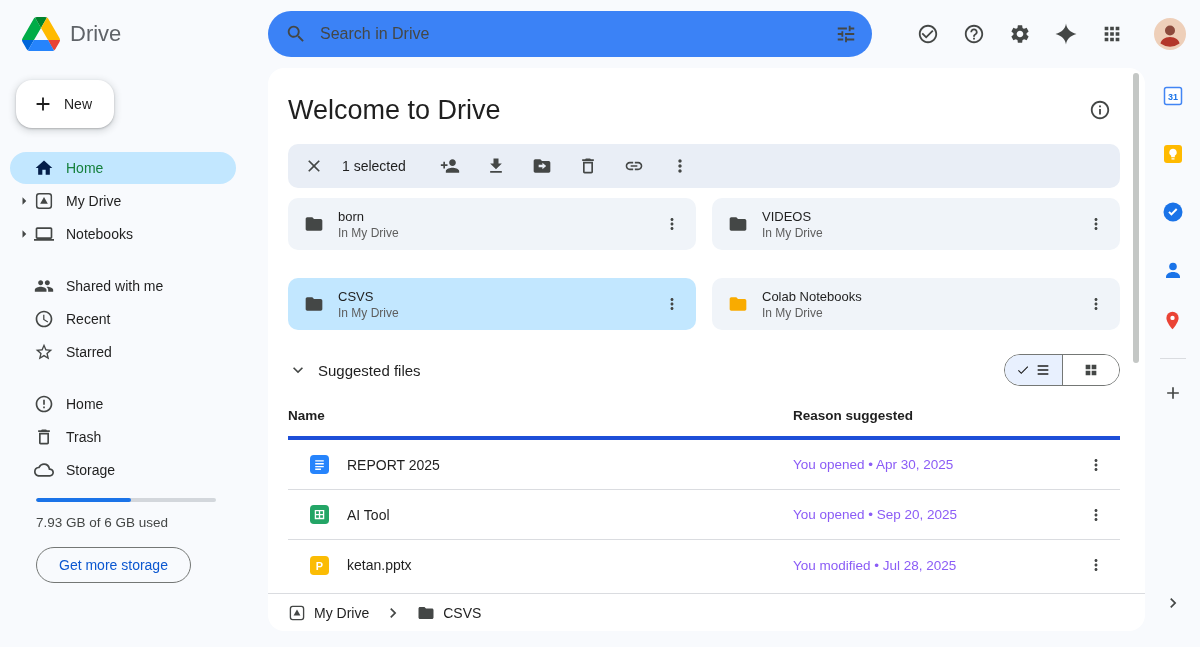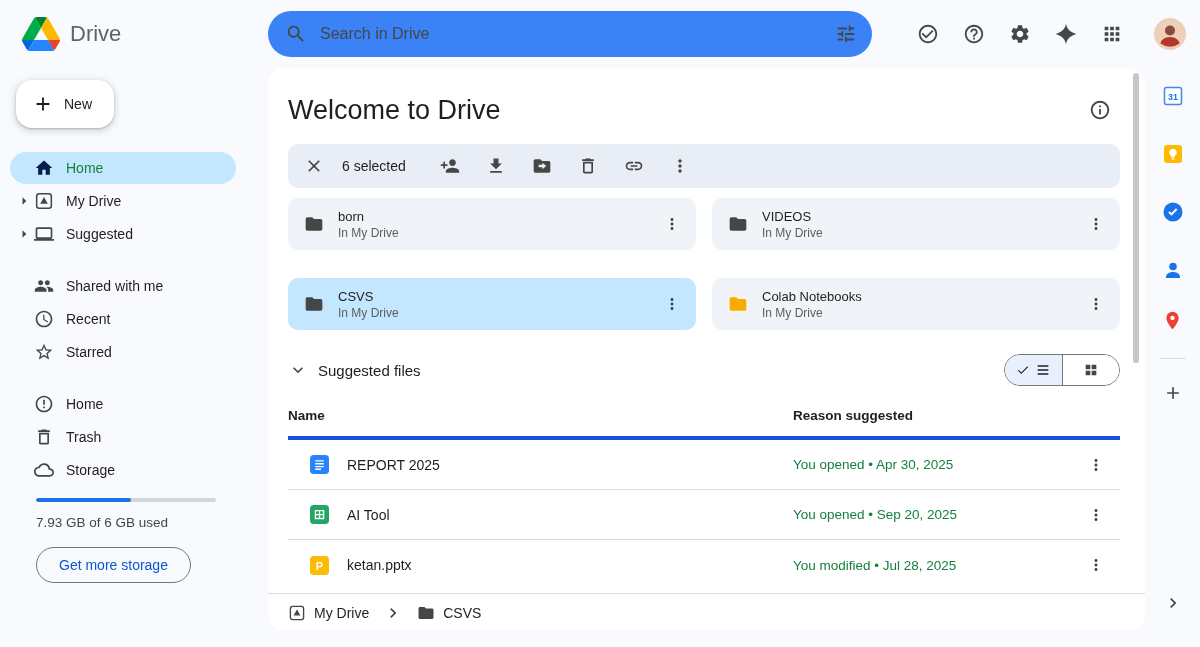--- a/index.html
+++ b/index.html
@@ -73,21 +73,21 @@
   .vt-seg + .vt-seg { border-left:1px solid #747775; }
   .vt-seg.active { background:#e8f0fe; color:#1f1f1f; }
 
   .ftable { margin-top:8px; }
   .ft-head { display:flex; align-items:center; height:46px; border-bottom:4px solid #1d4ed8; }
   .ft-head .col-name { font-size:13.5px; font-weight:600; color:#1f1f1f; padding-left:0; }
   .ft-head .col-reason { font-size:13.5px; font-weight:600; color:#1f1f1f; }
   .ft-row { display:flex; align-items:center; height:50px; border-bottom:1px solid #dadce0; cursor:pointer; }
   .ft-row:last-child { border-bottom:none; }
   .col-name { flex:0 0 505px; display:flex; align-items:center; gap:18px; padding-left:22px; font-size:14px; font-weight:500; color:#1f1f1f; }
-  .col-reason { flex:1; font-size:13.5px; color:#15803d; }
+  .col-reason { flex:1; font-size:13.5px; color:#8b5cf6; }
   .row-more { flex:0 0 48px; display:flex; justify-content:center; }
   .ficon { width:19px; height:19px; flex:0 0 19px; }
   .ficon svg { width:19px; height:19px; display:block; }
 
   .move-footer { flex:0 0 38px; border-top:1px solid #dadce0; display:flex; align-items:center; padding:0 20px; gap:8px; }
   .crumb { display:flex; align-items:center; gap:8px; font-size:14px; font-weight:500; color:#1f1f1f; cursor:pointer; }
   .crumb-ic { color:#444746; display:flex; }
   .crumb-sep { color:#444746; display:flex; margin:0 6px; }
 
   .scroll-thumb { position:absolute; top:5px; right:6px; width:6px; height:290px; border-radius:3px; background:#c4c7c5; cursor:pointer; }
@@ -224,21 +224,21 @@
           <span class="twisty">
               <svg viewBox="0 0 24 24" width="18" height="18">
                 <path d="M10 17l5-5-5-5v10z" fill="currentColor"></path>
               </svg>
             </span>
           <span class="nav-ic">
               <svg viewBox="0 0 24 24">
                 <path d="M20 18c1.1 0 1.99-.9 1.99-2L22 6c0-1.1-.9-2-2-2H4c-1.1 0-2 .9-2 2v10c0 1.1.9 2 2 2H0v2h24v-2h-4zM4 6h16v10H4V6z" fill="currentColor"></path>
               </svg>
             </span>
-          <span class="nav-label">Suggested</span>
+          <span class="nav-label">Notebooks</span>
         </div>
 
         <div class="nav-gap"></div>
 
         <div class="nav-item">
           <span class="twisty"></span>
           <span class="nav-ic">
               <svg viewBox="0 0 24 24">
                 <path d="M16 11c1.66 0 2.99-1.34 2.99-3S17.66 5 16 5c-1.66 0-3 1.34-3 3s1.34 3 3 3zm-8 0c1.66 0 2.99-1.34 2.99-3S9.66 5 8 5C6.34 5 5 6.34 5 8s1.34 3 3 3zm0 2c-2.33 0-7 1.17-7 3.5V19h14v-2.5c0-2.33-4.67-3.5-7-3.5zm8 0c-.29 0-.62.02-.97.05 1.16.84 1.97 1.97 1.97 3.45V19h6v-2.5c0-2.33-4.67-3.5-7-3.5z" fill="currentColor"></path>
               </svg>
@@ -315,21 +315,21 @@
               </svg>
           </button>
         </div>
 
         <div class="sel-toolbar">
           <button class="tb-btn">
             <svg viewBox="0 0 24 24" width="20" height="20">
                 <path d="M19 6.41 17.59 5 12 10.59 6.41 5 5 6.41 10.59 12 5 17.59 6.41 19 12 13.41 17.59 19 19 17.59 13.41 12z" fill="currentColor"></path>
               </svg>
           </button>
-          <span class="sel-count">6 selected</span>
+          <span class="sel-count">1 selected</span>
           <button class="tb-btn">
             <svg viewBox="0 0 24 24" width="20" height="20">
                 <path d="M15 12c2.21 0 4-1.79 4-4s-1.79-4-4-4-4 1.79-4 4 1.79 4 4 4zm-9-2V7H4v3H1v2h3v3h2v-3h3v-2H6zm9 4c-2.67 0-8 1.34-8 4v2h16v-2c0-2.66-5.33-4-8-4z" fill="currentColor"></path>
               </svg>
           </button>
           <button class="tb-btn">
             <svg viewBox="0 0 24 24" width="20" height="20">
                 <path d="M19 9h-4V3H9v6H5l7 7 7-7zM5 18v2h14v-2H5z" fill="currentColor"></path>
               </svg>
           </button>

